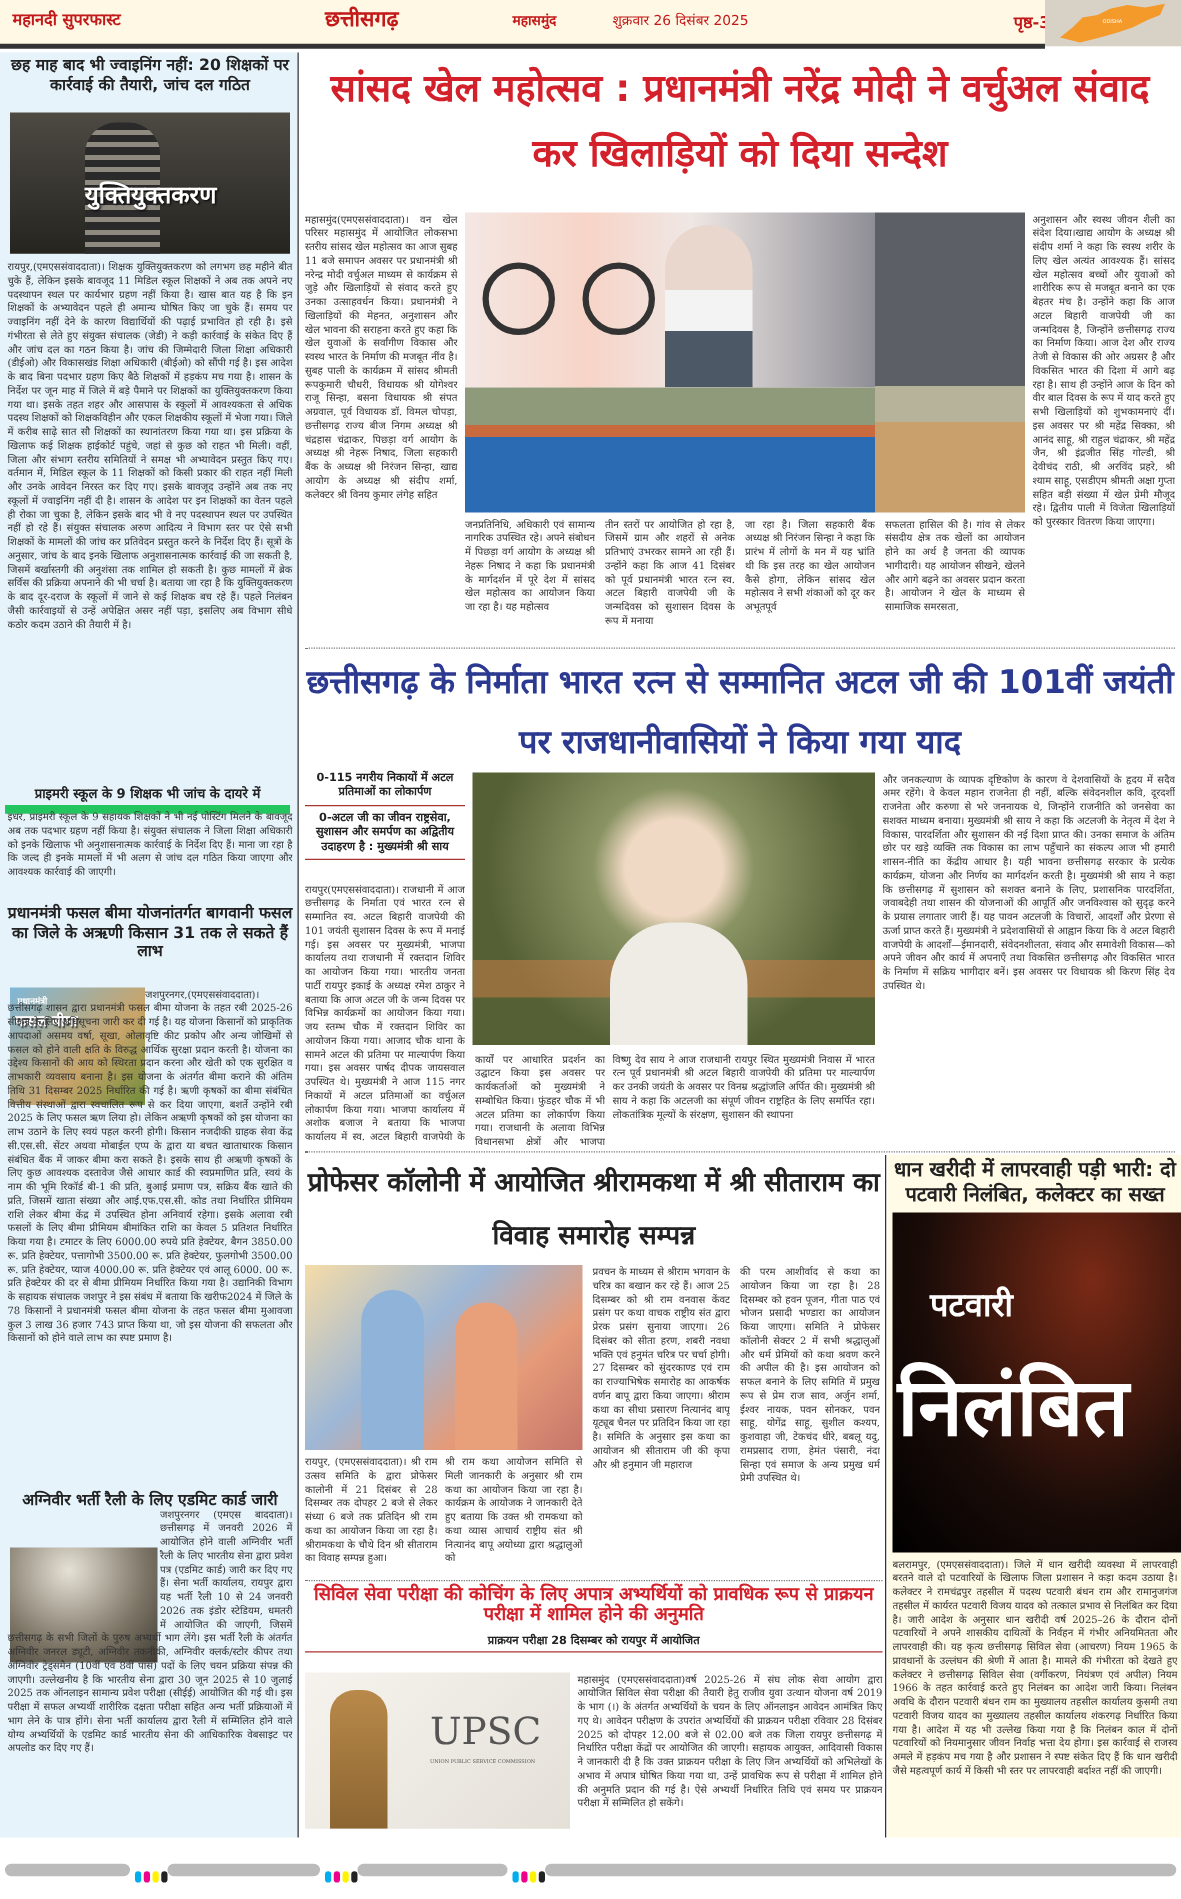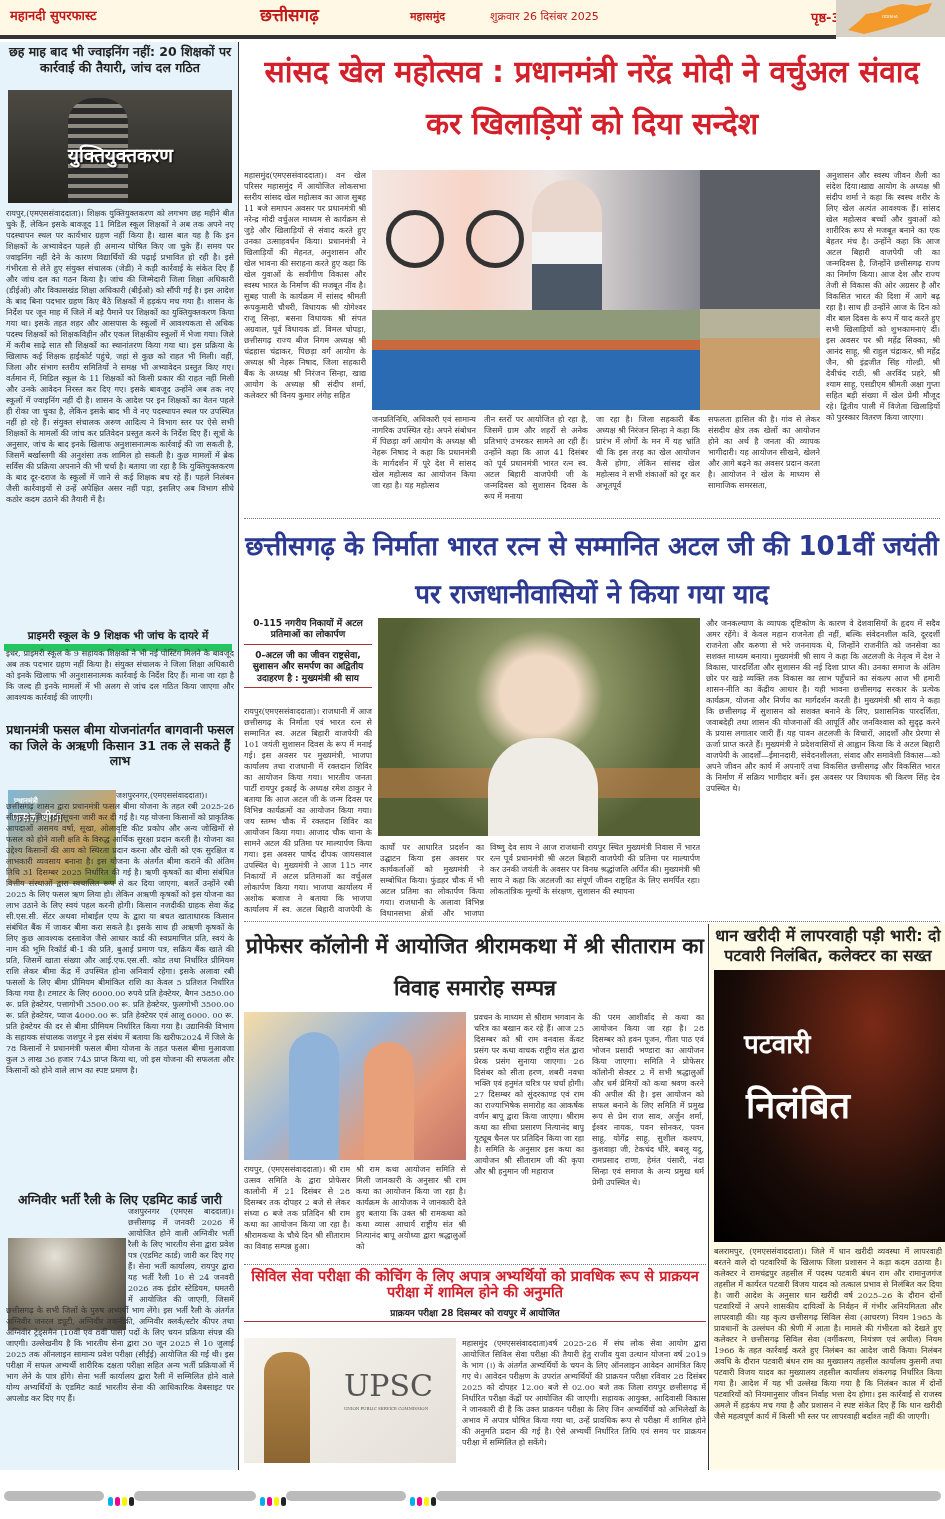--- a/index.html
+++ b/index.html
@@ -102,21 +102,21 @@
 </div>
 <div class="abs body" style="left:244px;top:1164px;width:106px;height:96px">रायपुर, (एमएससंवाददाता)। श्री राम उत्सव समिति के द्वारा प्रोफेसर कालोनी में 21 दिसंबर से 28 दिसम्बर तक दोपहर 2 बजे से लेकर संध्या 6 बजे तक प्रतिदिन श्री राम कथा का आयोजन किया जा रहा है। श्रीरामकथा के चौथे दिन श्री सीताराम का विवाह सम्पन्न हुआ।</div>
 <div class="abs body" style="left:356px;top:1164px;width:110px;height:96px">श्री राम कथा आयोजन समिति से मिली जानकारी के अनुसार श्री राम कथा का आयोजन किया जा रहा है। कार्यक्रम के आयोजक ने जानकारी देते हुए बताया कि उक्त श्री रामकथा को कथा व्यास आचार्य राष्ट्रीय संत श्री नित्यानंद बापू अयोध्या द्वारा श्रद्धालुओं को</div>
 <div class="abs body" style="left:474px;top:1012px;width:110px;height:248px">प्रवचन के माध्यम से श्रीराम भगवान के चरित्र का बखान कर रहे हैं। आज 25 दिसम्बर को श्री राम वनवास केंवट प्रसंग पर कथा वाचक राष्ट्रीय संत द्वारा प्रेरक प्रसंग सुनाया जाएगा। 26 दिसंबर को सीता हरण, शबरी नवधा भक्ति एवं हनुमंत चरित्र पर चर्चा होगी। 27 दिसम्बर को सुंदरकाण्ड एवं राम का राज्याभिषेक समारोह का आकर्षक वर्णन बापू द्वारा किया जाएगा। श्रीराम कथा का सीधा प्रसारण नित्यानंद बापू यूट्यूब चैनल पर प्रतिदिन किया जा रहा है। समिति के अनुसार इस कथा का आयोजन श्री सीताराम जी की कृपा और श्री हनुमान जी महाराज</div>
 <div class="abs body" style="left:592px;top:1012px;width:112px;height:248px">की परम आशीर्वाद से कथा का आयोजन किया जा रहा है। 28 दिसम्बर को हवन पूजन, गीता पाठ एवं भोजन प्रसादी भण्डारा का आयोजन किया जाएगा। समिति ने प्रोफेसर कॉलोनी सेक्टर 2 में सभी श्रद्धालुओं और धर्म प्रेमियों को कथा श्रवण करने की अपील की है। इस आयोजन को सफल बनाने के लिए समिति में प्रमुख रूप से प्रेम राज साव, अर्जुन शर्मा, ईश्वर नायक, पवन सोनकर, पवन साहू, योगेंद्र साहू, सुशील कश्यप, कुशवाहा जी, टेकचंद धीरे, बबलू यदु, रामप्रसाद राणा, हेमंत पंसारी, नंदा सिन्हा एवं समाज के अन्य प्रमुख धर्म प्रेमी उपस्थित थे।</div>
 
 <div class="abs" style="left:710px;top:924px;width:235px;height:546px;background:#fffbe6"></div>
 <div class="abs headline" style="left:714px;top:926px;width:228px;font-size:16px;color:#222">धान खरीदी में लापरवाही पड़ी भारी: दो पटवारी निलंबित, कलेक्टर का सख्त एक्शन</div>
 <div class="abs img" style="left:714px;top:970px;width:265px;height:272px;background:radial-gradient(ellipse at 60% 20%,#7a2a16,#1a0c08 60%,#000)">
   <div style="position:absolute;left:30px;top:55px;color:#fff;font-family:'DejaVu Sans',sans-serif;font-weight:bold;font-size:26px">पटवारी</div>
-  <div style="position:absolute;left:32px;top:110px;color:#fff;font-family:'DejaVu Sans',sans-serif;font-weight:bold;font-size:36px">निलंबित</div>
+  <div style="position:absolute;left:4px;top:110px;color:#fff;font-family:'DejaVu Sans',sans-serif;font-weight:bold;font-size:64px">निलंबित</div>
 </div>
 <div class="abs body" style="left:714px;top:1246px;width:228px;height:222px">बलरामपुर, (एमएससंवाददाता)। जिले में धान खरीदी व्यवस्था में लापरवाही बरतने वाले दो पटवारियों के खिलाफ जिला प्रशासन ने कड़ा कदम उठाया है। कलेक्टर ने रामचंद्रपुर तहसील में पदस्थ पटवारी बंधन राम और रामानुजगंज तहसील में कार्यरत पटवारी विजय यादव को तत्काल प्रभाव से निलंबित कर दिया है। जारी आदेश के अनुसार धान खरीदी वर्ष 2025–26 के दौरान दोनों पटवारियों ने अपने शासकीय दायित्वों के निर्वहन में गंभीर अनियमितता और लापरवाही की। यह कृत्य छत्तीसगढ़ सिविल सेवा (आचरण) नियम 1965 के प्रावधानों के उल्लंघन की श्रेणी में आता है। मामले की गंभीरता को देखते हुए कलेक्टर ने छत्तीसगढ़ सिविल सेवा (वर्गीकरण, नियंत्रण एवं अपील) नियम 1966 के तहत कार्रवाई करते हुए निलंबन का आदेश जारी किया। निलंबन अवधि के दौरान पटवारी बंधन राम का मुख्यालय तहसील कार्यालय कुसमी तथा पटवारी विजय यादव का मुख्यालय तहसील कार्यालय शंकरगढ़ निर्धारित किया गया है। आदेश में यह भी उल्लेख किया गया है कि निलंबन काल में दोनों पटवारियों को नियमानुसार जीवन निर्वाह भत्ता देय होगा। इस कार्रवाई से राजस्व अमले में हड़कंप मच गया है और प्रशासन ने स्पष्ट संकेत दिए हैं कि धान खरीदी जैसे महत्वपूर्ण कार्य में किसी भी स्तर पर लापरवाही बर्दाश्त नहीं की जाएगी।</div>
 
 <div class="abs dots" style="left:244px;top:1264px;width:462px"></div>
 <div class="abs headline" style="left:242px;top:1268px;width:466px;font-size:14.5px;line-height:16px;color:#d4202a">सिविल सेवा परीक्षा की कोचिंग के लिए अपात्र अभ्यर्थियों को प्रावधिक रूप से प्राक्रयन परीक्षा में शामिल होने की अनुमति</div>
 <div class="abs headline" style="left:244px;top:1308px;width:462px;font-size:9px;color:#222;border-bottom:1px solid #a33;padding-bottom:2px">प्राक्रयन परीक्षा 28 दिसम्बर को रायपुर में आयोजित</div>
 <div class="abs img" style="left:244px;top:1338px;width:212px;height:125px;background:linear-gradient(135deg,#f6f3ee,#e4e0d8)">
   <div style="position:absolute;left:20px;top:14px;width:46px;height:111px;background:linear-gradient(180deg,#b8894a,#8c6531);border-radius:20px 20px 0 0"></div>
   <div style="position:absolute;left:100px;top:30px;font-family:'DejaVu Serif',serif;font-size:30px;color:#555">UPSC</div>
   <div style="position:absolute;left:100px;top:68px;font-family:'DejaVu Serif',serif;font-size:4px;color:#555">UNION PUBLIC SERVICE COMMISSION</div>

